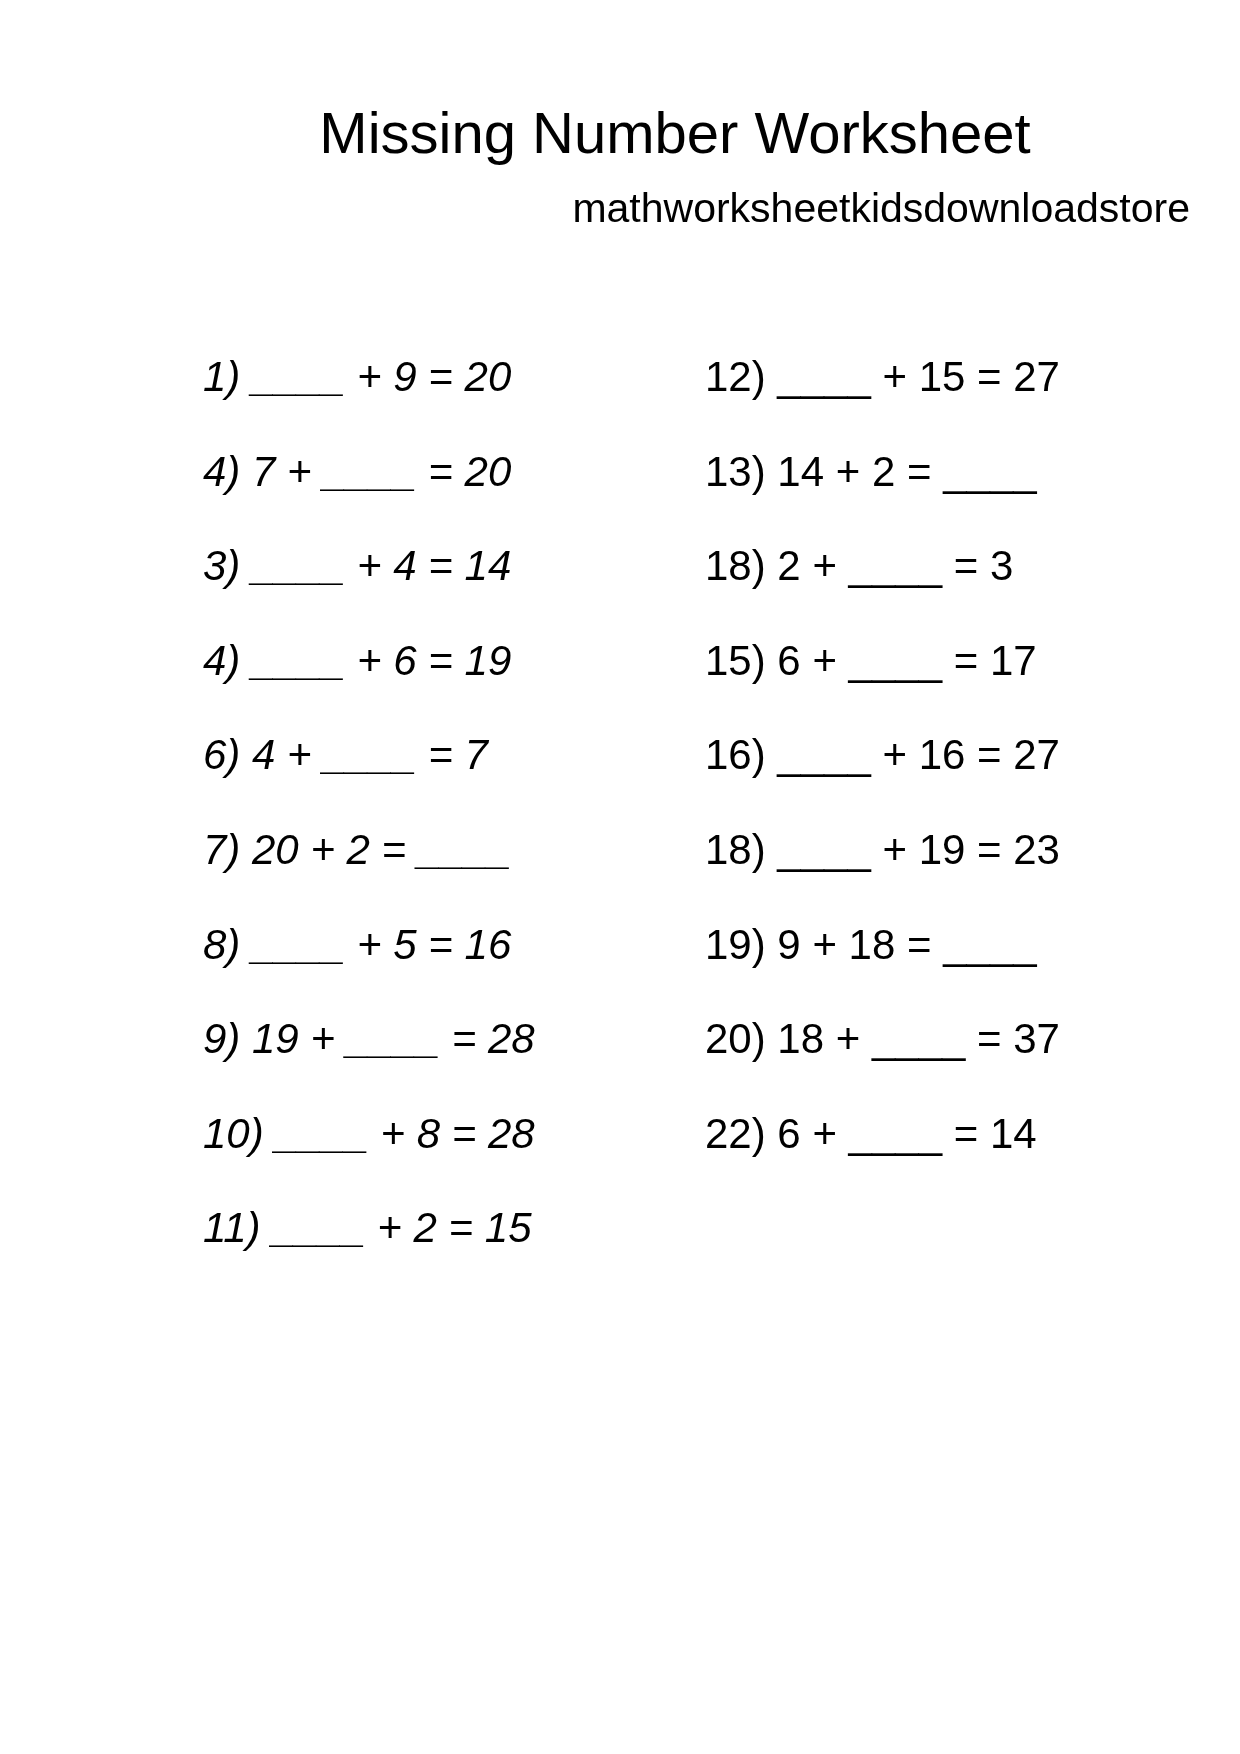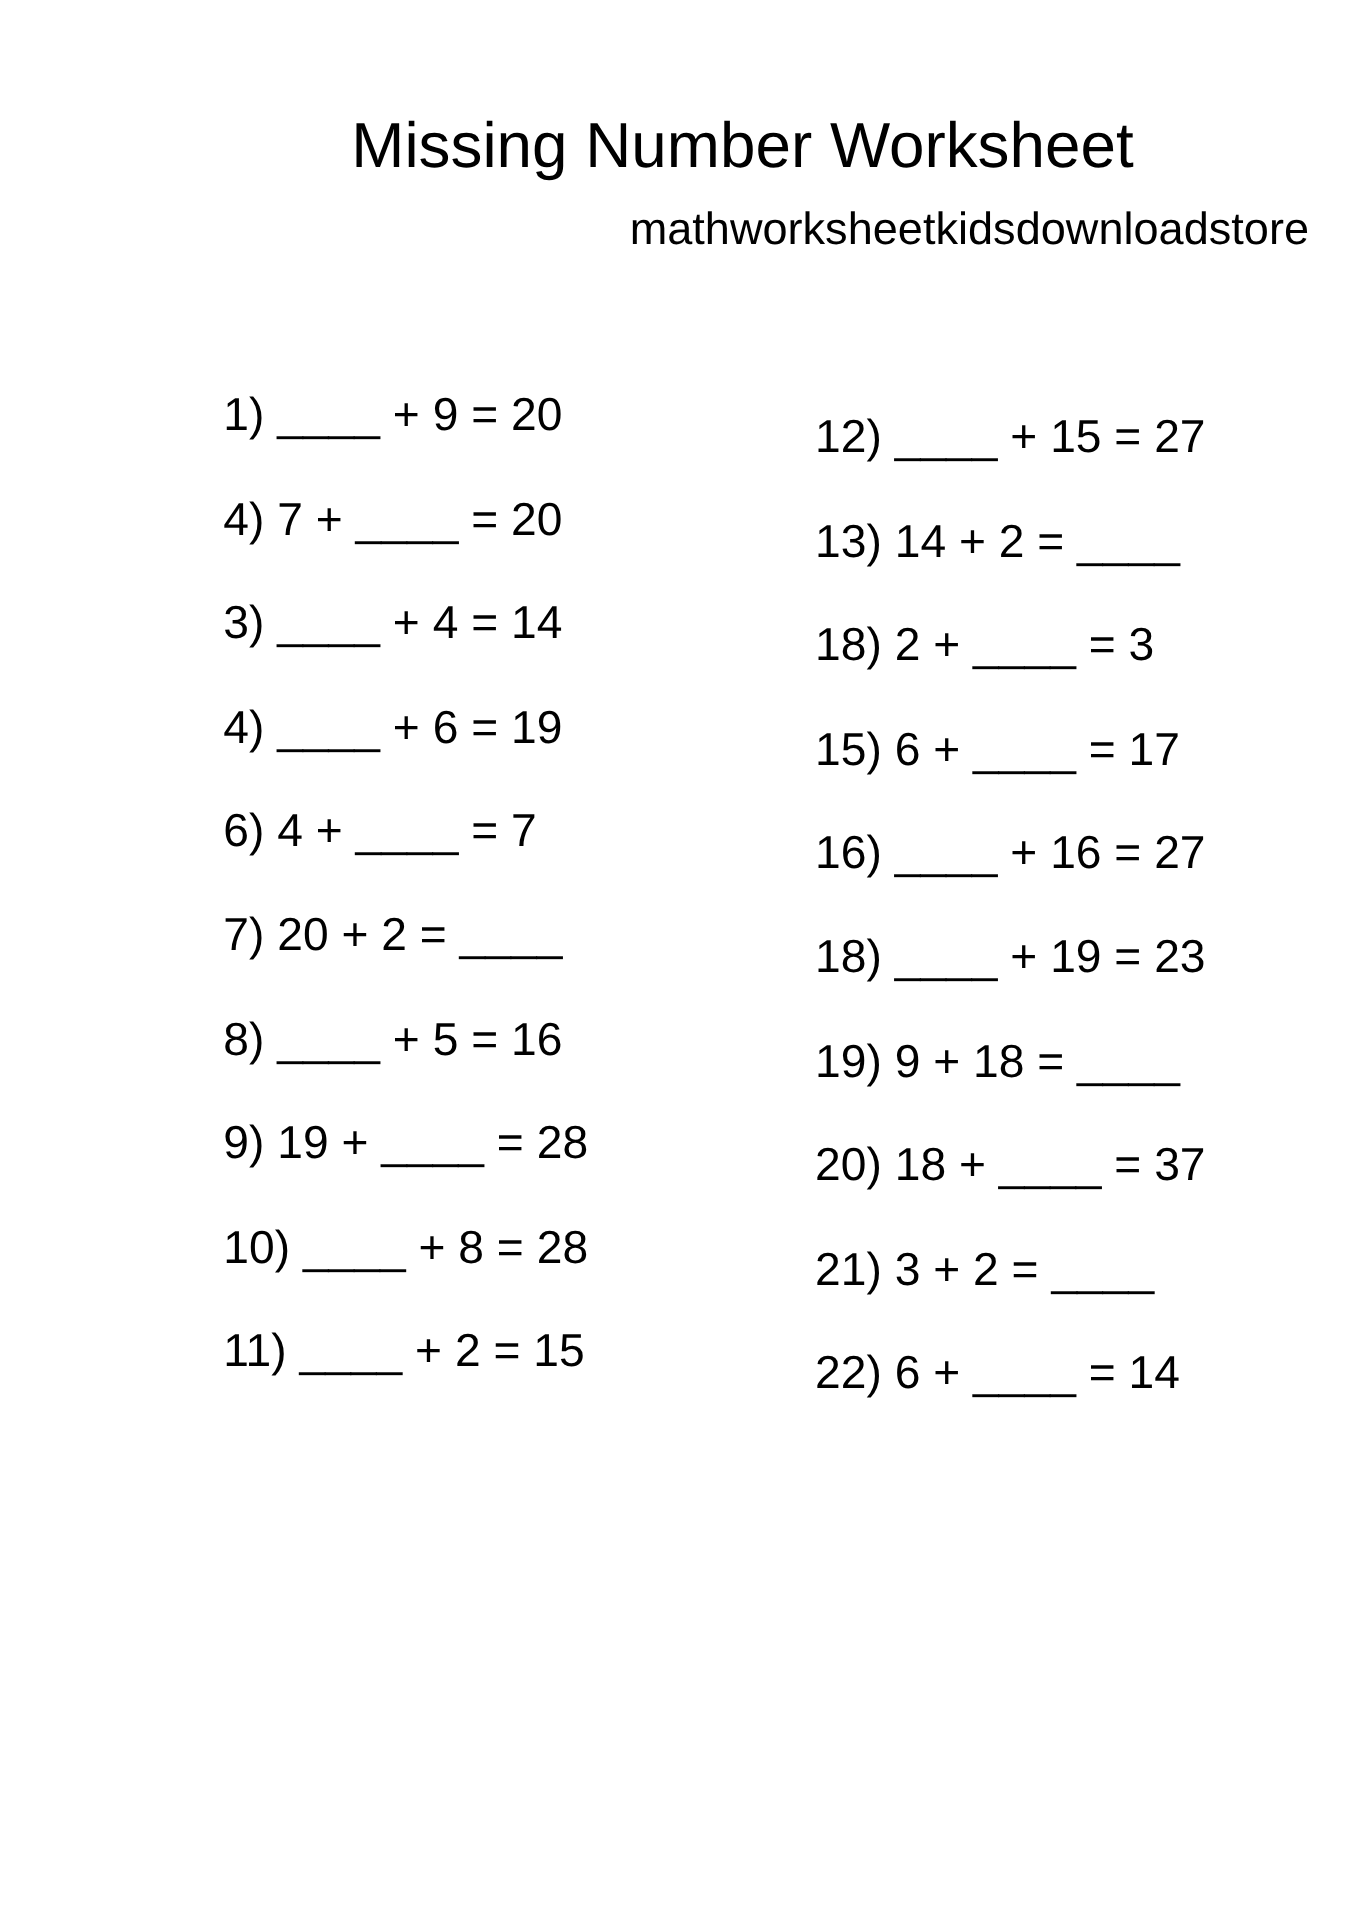--- a/index.html
+++ b/index.html
@@ -3,22 +3,22 @@
 <meta charset="utf-8">
 <style>
   html, body { margin: 0; padding: 0; background: #ffffff; }
   body { width: 1240px; height: 1754px; position: relative; overflow: hidden;
          font-family: "Liberation Sans", sans-serif; color: #000; }
   .title { position: absolute; left: 0; width: 1350px; text-align: center;
            top: 98px; font-size: 58px; line-height: 70px; letter-spacing: 0px; }
   .subtitle { position: absolute; right: 50px; top: 184px; font-size: 41px;
               line-height: 48px; color: #000000; }
   .col { position: absolute; top: 352px; }
-  .col.left { left: 203px; }
-  .col.right { left: 741px; margin-top: 20px; }
+  .col.left { left: 203px; font-style: italic; }
+  .col.right { left: 705px; }
   .problem { height: 94.6px; font-size: 42px; line-height: 50px; white-space: pre; }
 </style>
 </head>
 <body>
 
 <h1 class="title" style="margin:0;font-weight:normal;">Missing Number Worksheet</h1>
 <div class="subtitle">mathworksheetkidsdownloadstore</div>
 
 <div class="col left">
   <div class="problem">1) ____ + 9 = 20</div>
@@ -35,15 +35,14 @@
 
 <div class="col right">
   <div class="problem">12) ____ + 15 = 27</div>
   <div class="problem">13) 14 + 2 = ____</div>
   <div class="problem">18) 2 + ____ = 3</div>
   <div class="problem">15) 6 + ____ = 17</div>
   <div class="problem">16) ____ + 16 = 27</div>
   <div class="problem">18) ____ + 19 = 23</div>
   <div class="problem">19) 9 + 18 = ____</div>
   <div class="problem">20) 18 + ____ = 37</div>
-  <div class="problem">21) 3 + 2 = ____</div>
   <div class="problem">22) 6 + ____ = 14</div>
 </div>
 
 </body></html>

